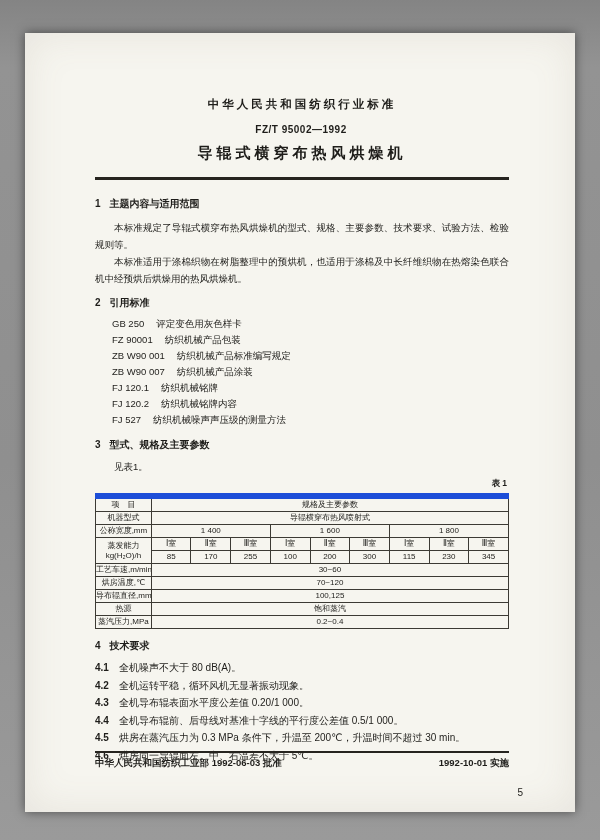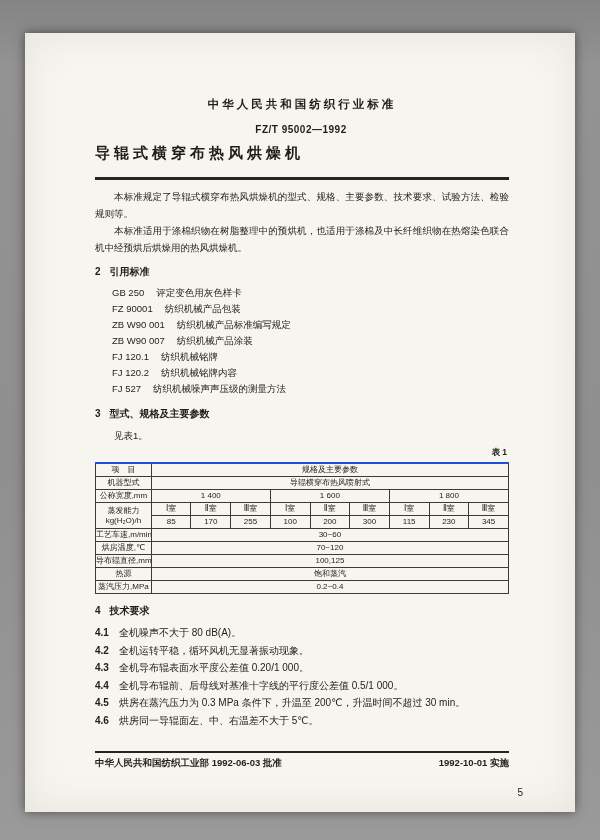--- a/index.html
+++ b/index.html
@@ -23,21 +23,21 @@
 
   .std-org {
     margin-top:64px; text-align:center; font-weight:bold;
     font-size:11.5px; letter-spacing:3px;
   }
   .std-no {
     margin-top:12px; text-align:center; font-size:10px; font-weight:600;
     letter-spacing:.5px; padding-right:2px;
   }
   .doc-title {
-    margin-top:9px; font-weight:bold;
+    margin-top:9px; text-align:center; font-weight:bold;
     font-size:15px; letter-spacing:4px;
   }
   .head-rule { margin-top:14px; height:3px; background:#26241f; }
 
   .sec-heading { font-size:10px; font-weight:bold; }
   .sec-no { display:inline-block; margin-right:9px; }
   .h1 { margin-top:17px; }
   .h2 { margin-top:9px; }
   .h3 { margin-top:10px; }
   .h4 { margin-top:10px; }
@@ -49,21 +49,21 @@
   .ref-line { font-size:9.5px; line-height:16px; white-space:nowrap; }
   .ref-code { display:inline-block; margin-right:12px; }
 
   .see-table { margin-top:6px; }
   .table-caption { margin-top:3px; text-align:right; font-size:8.5px; font-weight:bold; letter-spacing:2px; }
 
   .spec-table {
     margin-top:3px; width:100%;
     border-collapse:collapse; table-layout:fixed;
     font-size:8px;
-    border-top:2px solid #1d4ed8;
+    border-top:6px solid #1d4ed8;
   }
   .spec-table td {
     border:1px solid #3c3a34;
     text-align:center; vertical-align:middle;
     height:13px; padding:1px 0; line-height:1.25;
     overflow:hidden; white-space:nowrap;
   }
   .c-lbl { width:13.5%; }
   .c-val { width:9.6%; }
 
@@ -81,20 +81,23 @@
 
 <div class="scan-bg">
   <div class="page">
     <div class="content">
 
       <div class="std-org">中华人民共和国纺织行业标准</div>
       <div class="std-no">FZ/T 95002—1992</div>
       <div class="doc-title">导辊式横穿布热风烘燥机</div>
       <div class="head-rule"></div>
 
+      <div class="sec-heading h1">
+        <span class="sec-no">1</span><span>主题内容与适用范围</span>
+      </div>
       <div class="para p1">本标准规定了导辊式横穿布热风烘燥机的型式、规格、主要参数、技术要求、试验方法、检验规则等。</div>
       <div class="para">本标准适用于涤棉织物在树脂整理中的预烘机，也适用于涤棉及中长纤维织物在热熔染色联合机中经预烘后烘燥用的热风烘燥机。</div>
 
       <div class="sec-heading h2">
         <span class="sec-no">2</span><span>引用标准</span>
       </div>
       <div class="ref-list">
         <div class="ref-line">
           <span class="ref-code">GB 250</span><span>评定变色用灰色样卡</span>
         </div>

